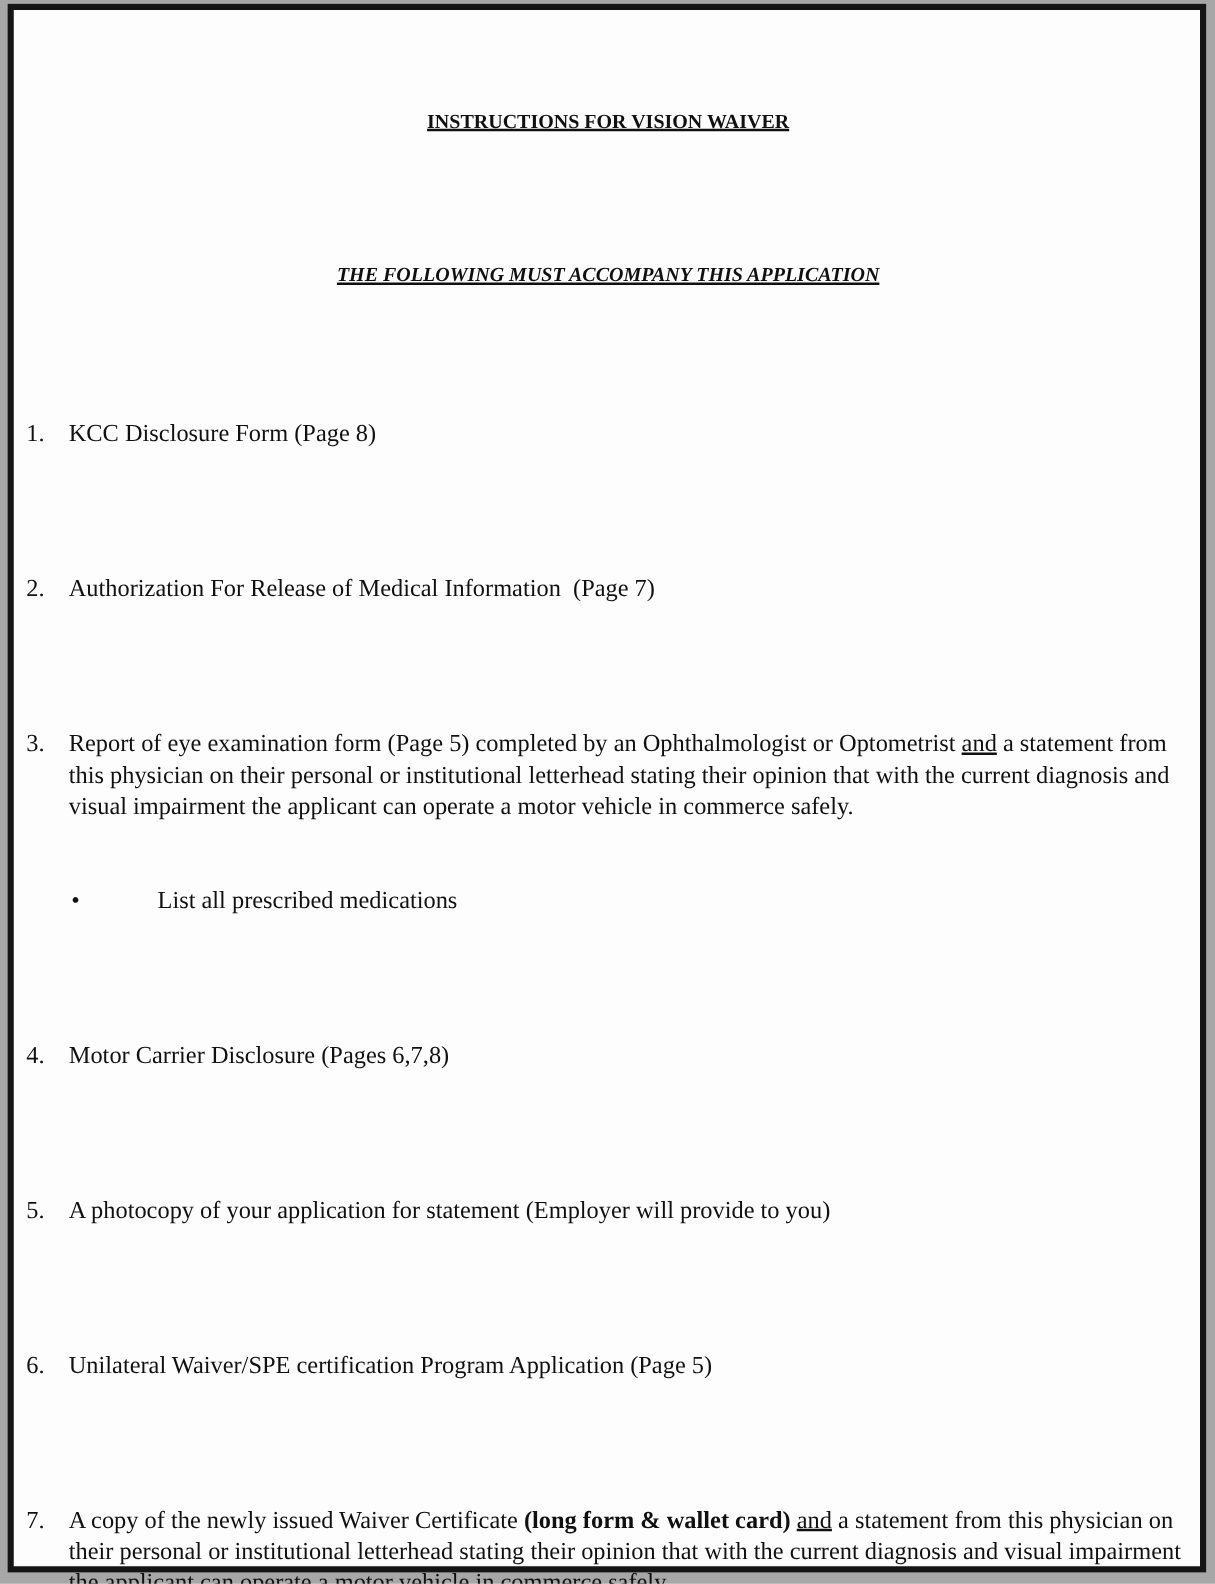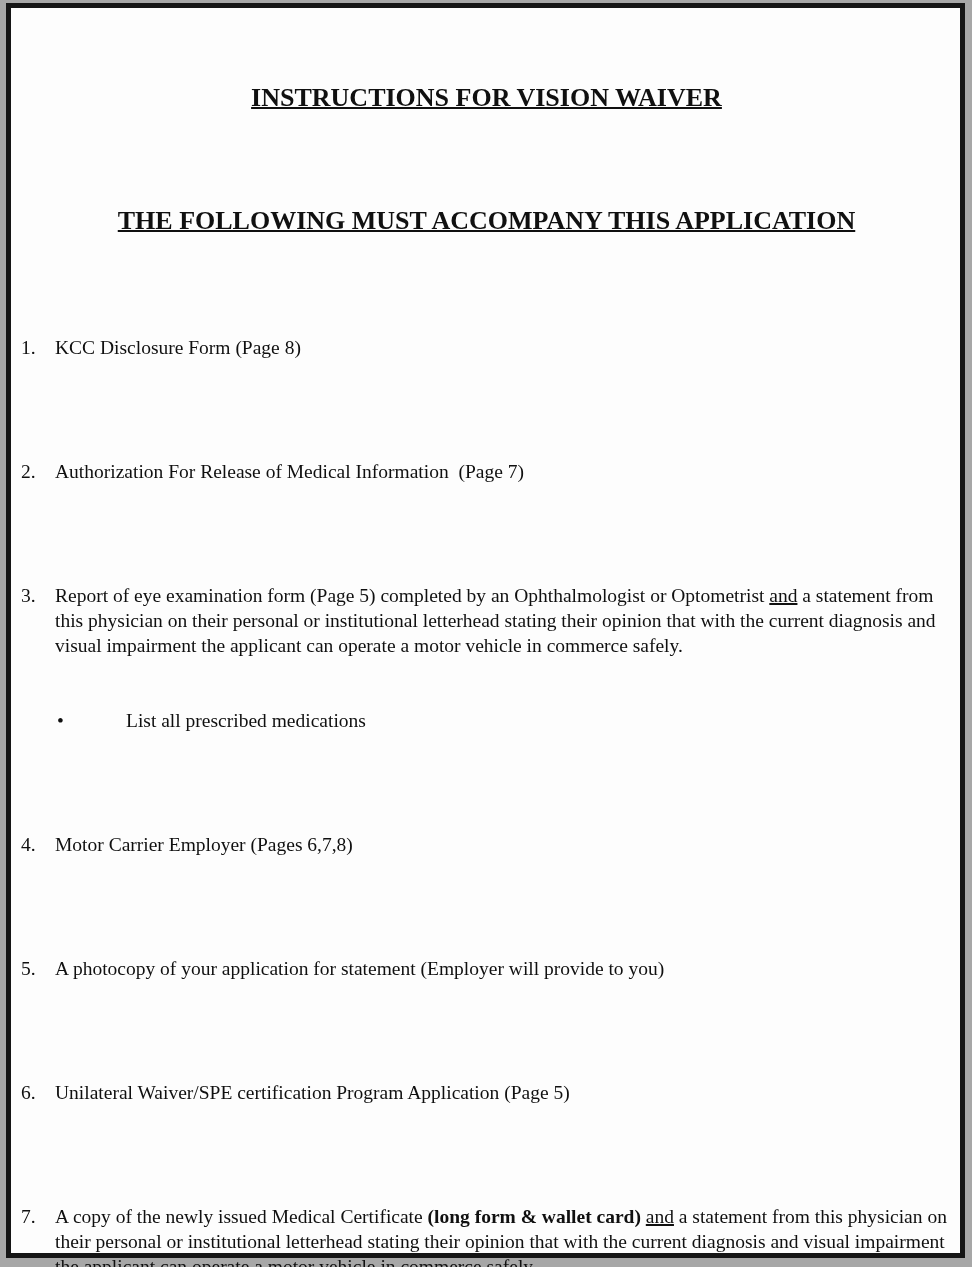--- a/index.html
+++ b/index.html
@@ -18,26 +18,26 @@
     box-sizing: border-box;
     padding: 2px 8px 2px 10px;
     color: #101010;
     font-size: 19.5px;
     line-height: 25px;
     white-space: pre-wrap;
   }
   .h-center {
     text-align: center;
     font-weight: bold;
-    font-size: 26px;
+    font-size: 16px;
     line-height: 26px;
   }
   .u { text-decoration: underline; text-decoration-thickness: 2px; }
   .title-main { margin: 0 0 22px 0; }
-  .title-sub  { margin: 0 0 26px 0; }
+  .title-sub  { margin: 0 0 26px 0; font-style: italic; }
   .row { display: flex; margin: 0 0 24px 0; }
   .row .n { flex: 0 0 34px; }
   .row .t { flex: 1; }
   .row.tight { margin-bottom: 0; }
   .brow { display: flex; padding-left: 36px; margin: 0 0 24px 0; }
   .brow .bd { flex: 0 0 33px; }
   .brow .bt { flex: 1; margin-left: 36px; }
   b.u { font-weight: normal; }
 </style>
 </head>
@@ -63,36 +63,36 @@
     <span class="n">3.</span>
     <span class="t"><span>Report of eye examination form (Page 5) completed by an Ophthalmologist or Optometrist </span><b class="u">and</b><span> a statement from this physician on their personal or institutional letterhead stating their opinion that with the current diagnosis and visual impairment the applicant can operate a motor vehicle in commerce safely.</span></span>
   </div>
   <div class="brow">
     <span class="bd">•</span>
     <span class="bt">List all prescribed medications</span>
   </div>
 
   <div class="row">
     <span class="n">4.</span>
-    <span class="t">Motor Carrier Employer (Pages 6,7,8)</span>
+    <span class="t">Motor Carrier Disclosure (Pages 6,7,8)</span>
   </div>
 
   <div class="row">
     <span class="n">5.</span>
     <span class="t">A photocopy of your application for statement (Employer will provide to you)</span>
   </div>
 
   <div class="row">
     <span class="n">6.</span>
     <span class="t">Unilateral Waiver/SPE certification Program Application (Page 5)</span>
   </div>
 
   <div class="row tight">
     <span class="n">7.</span>
-    <span class="t"><span>A copy of the newly issued Medical Certificate </span><b>(long form &amp; wallet card)</b><span> </span><b class="u">and</b><span> a statement from this physician on their personal or institutional letterhead stating their opinion that with the current diagnosis and visual impairment the applicant can operate a motor vehicle in commerce safely.</span></span>
+    <span class="t"><span>A copy of the newly issued Waiver Certificate </span><b>(long form &amp; wallet card)</b><span> </span><b class="u">and</b><span> a statement from this physician on their personal or institutional letterhead stating their opinion that with the current diagnosis and visual impairment the applicant can operate a motor vehicle in commerce safely.</span></span>
   </div>
   
 
   
 
   
 
   
 
   

